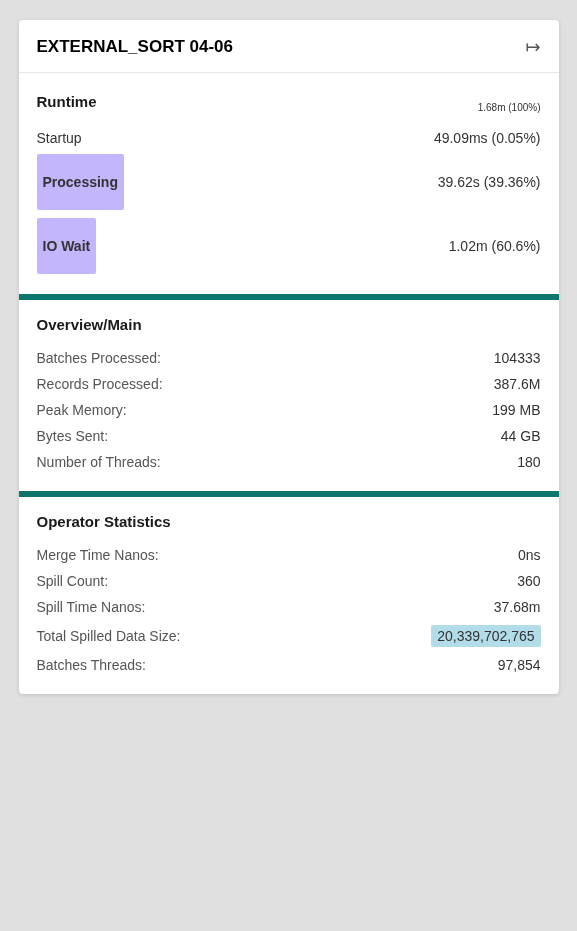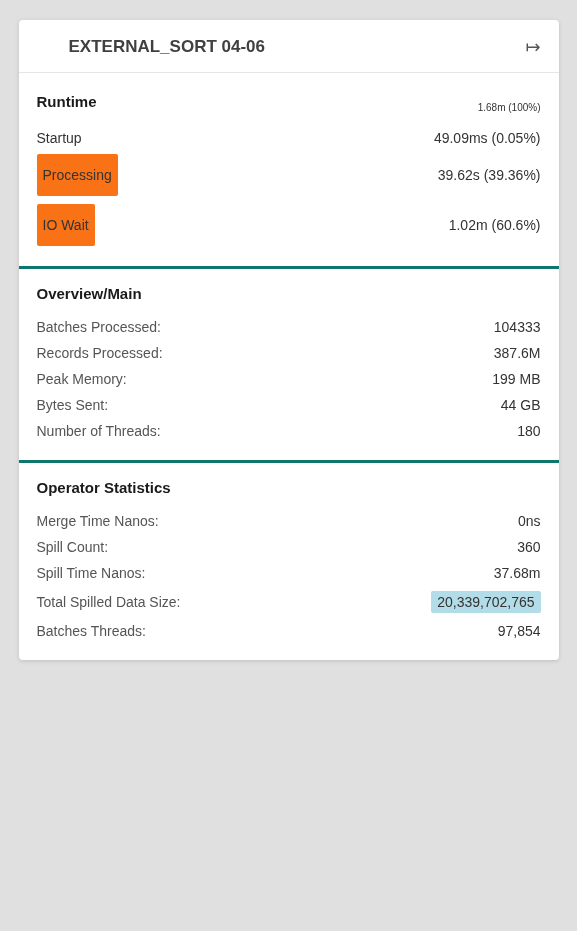--- a/index.html
+++ b/index.html
@@ -30,33 +30,32 @@
       display: flex;
       justify-content: space-between;
       align-items: center;
       padding: 16px 18px 14px 18px;
       border-bottom: 1px solid #e5e5e5;
     }
 
     .card-title {
       font-size: 17px;
       font-weight: 700;
-      color: #404040;
-      margin-left: 32px;
+      color: #000000;
     }
 
     .export-icon {
       font-size: 18px;
       color: #555;
       cursor: pointer;
     }
 
     .section {
       padding: 16px 18px;
-      border-bottom: 3px solid #0f766e;
+      border-bottom: 6px solid #0f766e;
     }
 
     .section:last-child {
       border-bottom: none;
     }
 
     .section-title {
       font-size: 15px;
       font-weight: 700;
       color: #1a1a1a;
@@ -86,24 +85,25 @@
       color: #1a1a1a;
     }
 
     .runtime-row.header-row .value {
       font-weight: 400;
       font-size: 10px;
       color: #333;
     }
 
     .highlight-blue {
-      background-color: #f97316;
-      padding: 13px 6px;
+      background-color: #c4b5fd;
+      padding: 20px 6px;
       border-radius: 2px;
       display: inline-block;
+      font-weight: bold;
     }
 
     .highlight-blue-value {
       background-color: #b2dce8;
       padding: 3px 6px;
       border-radius: 2px;
       display: inline-block;
     }
 
     .stat-row {

